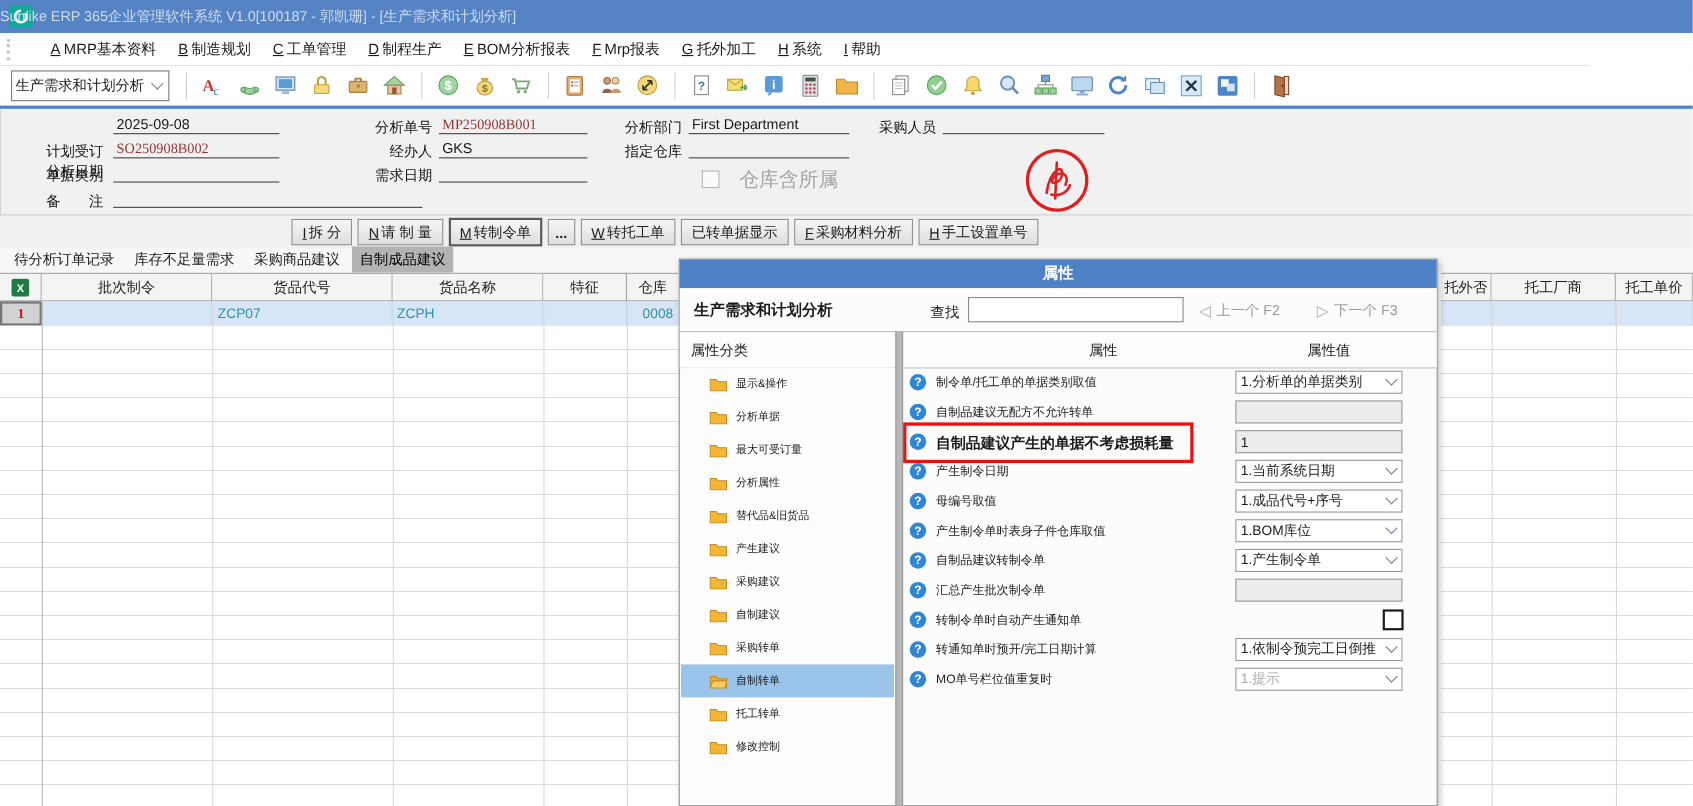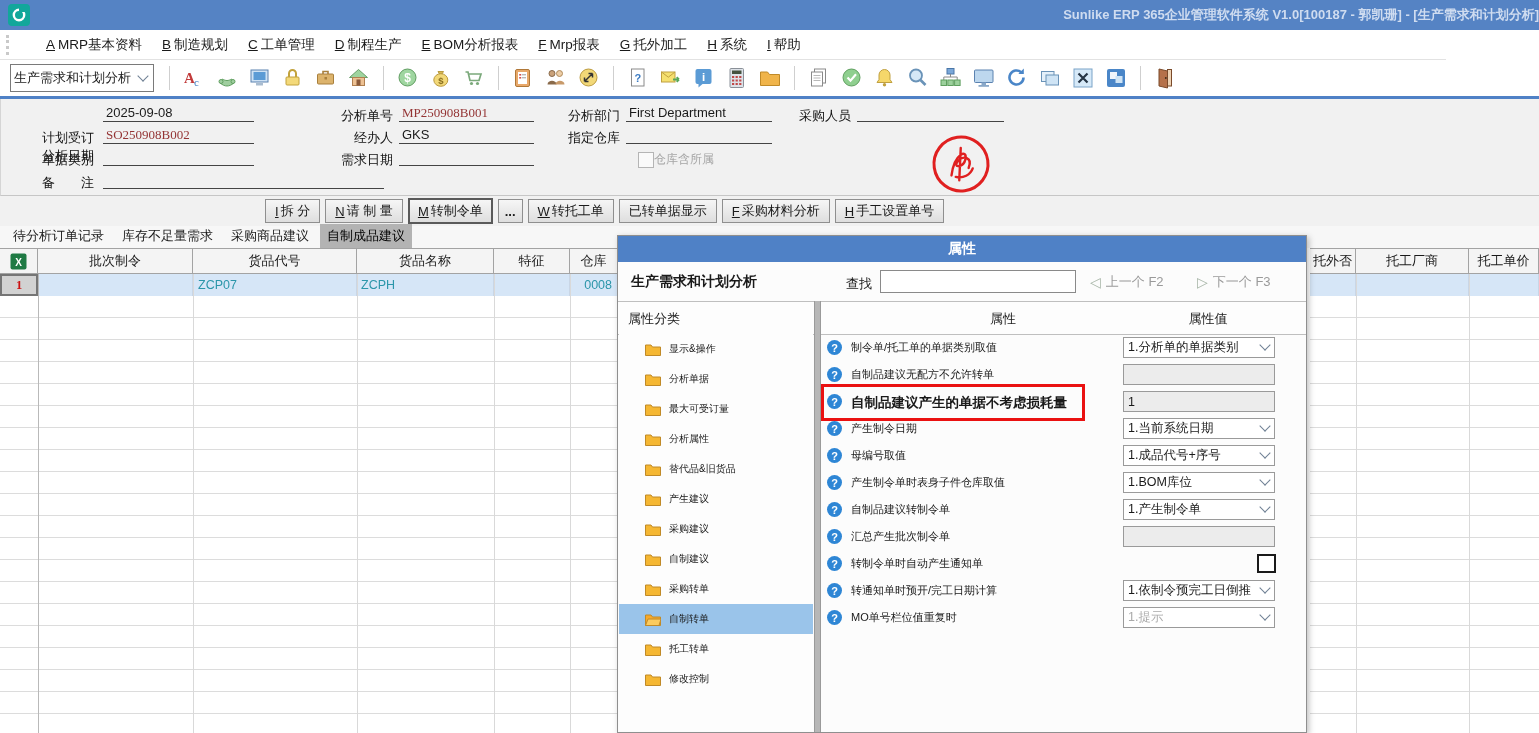--- a/index.html
+++ b/index.html
@@ -2,21 +2,21 @@
 <html><head>
 <meta charset="utf-8">
 <style>
   html,body{margin:0;padding:0;background:#e8e8e8;}
   .screen{position:relative;width:1539px;height:733px;background:#ffffff;overflow:hidden;
           font-family:"Liberation Sans","DejaVu Sans",sans-serif;color:#1a1a1a;}
   .abs{position:absolute;box-sizing:border-box;}
 
   
   .titlebar{left:0;top:0;width:1539px;height:30px;background:#5583c4;display:flex;align-items:center;}
-  .title-text{position:absolute;left:0;right:0;text-align:right;font-size:13px;font-weight:bold;color:#cfdcf0;}
+  .title-text{position:absolute;left:0;right:0;text-align:left;font-size:13px;font-weight:normal;color:#cfdcf0;}
   .app-logo{position:absolute;left:8px;top:4px;width:22px;height:22px;}
 
   
   .menubar{left:0;top:30px;width:1446px;height:30px;background:#ffffff;border-bottom:1px solid #e2e2e2;
            display:flex;align-items:center;gap:20px;padding-left:46px;font-size:13.5px;}
   .grip{position:absolute;left:6px;top:5px;height:20px;border-left:3px dotted #c9c9c9;}
   .menu-item{cursor:default;white-space:nowrap;}
   .mkey{text-decoration:underline;margin-right:3px;}
 
   
@@ -28,21 +28,21 @@
   .tb-icons{display:flex;align-items:center;gap:9px;margin-left:12px;}
   .tbi{width:24px;height:24px;display:inline-flex;align-items:center;justify-content:center;}
   .tb-div{width:1px;height:24px;background:#cfcfcf;margin:0 3px;}
   .mdi-line{left:0;top:96px;width:1539px;height:3px;background:#4f81c6;}
 
   
   .form{left:0;top:99px;width:1539px;height:97px;background:#f1f1f1;border-bottom:1px solid #c6c6c6;border-left:1px solid #d5d5d5;}
   .flabel{position:absolute;font-size:13px;color:#111;white-space:nowrap;}
   .fval{position:absolute;font-size:13px;border-bottom:1px solid #444;white-space:nowrap;padding-left:3px;height:16px;}
   .maroon{color:#943434;}
-  .graychk{position:absolute;display:flex;align-items:center;gap:0;color:#a5a5a5;font-size:12px;}
+  .graychk{position:absolute;display:flex;align-items:center;gap:18px;color:#a5a5a5;font-size:18px;}
   .chkbox{width:14px;height:14px;border:1px solid #b5b5b5;background:#fafafa;}
 
   
   .actions{left:0;top:196px;width:1539px;height:30px;background:#f1f1f1;display:flex;align-items:center;gap:5px;padding-left:265px;}
   .btn{height:22px;background:linear-gradient(#f6f6f6,#dedede);border:1px solid #8f8f8f;font-size:13px;
        display:inline-flex;align-items:center;justify-content:center;padding:0 9px;white-space:nowrap;cursor:default;}
   .btn .mkey{margin-right:2px;}
   .btn.focused{border:2px solid #5a5a5a;padding:0 8px;}
   .btn.dots{padding:0 6px;font-weight:bold;}
 

